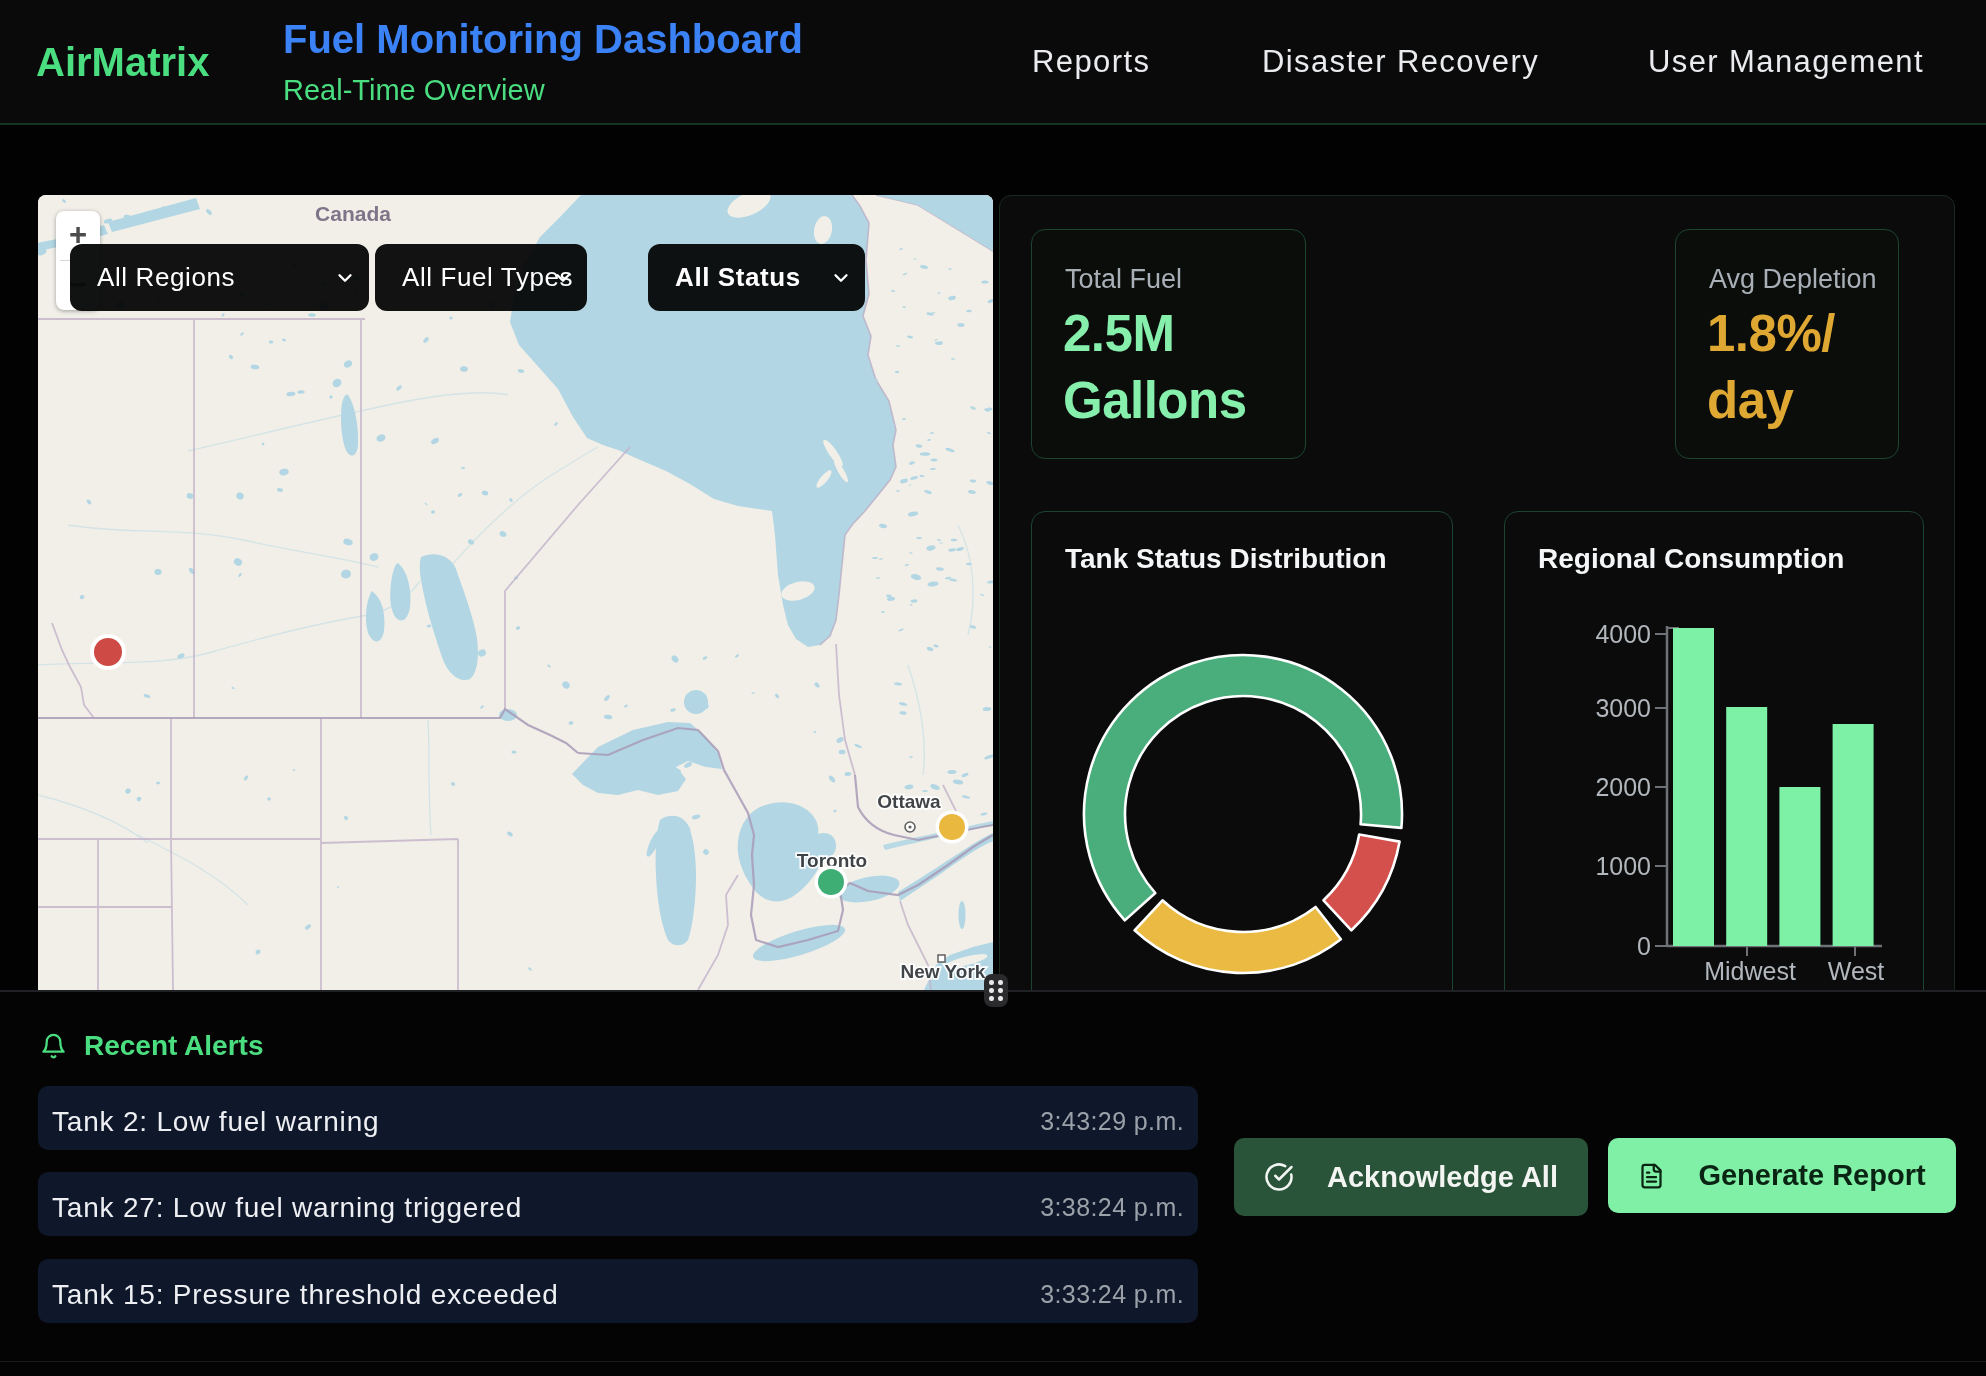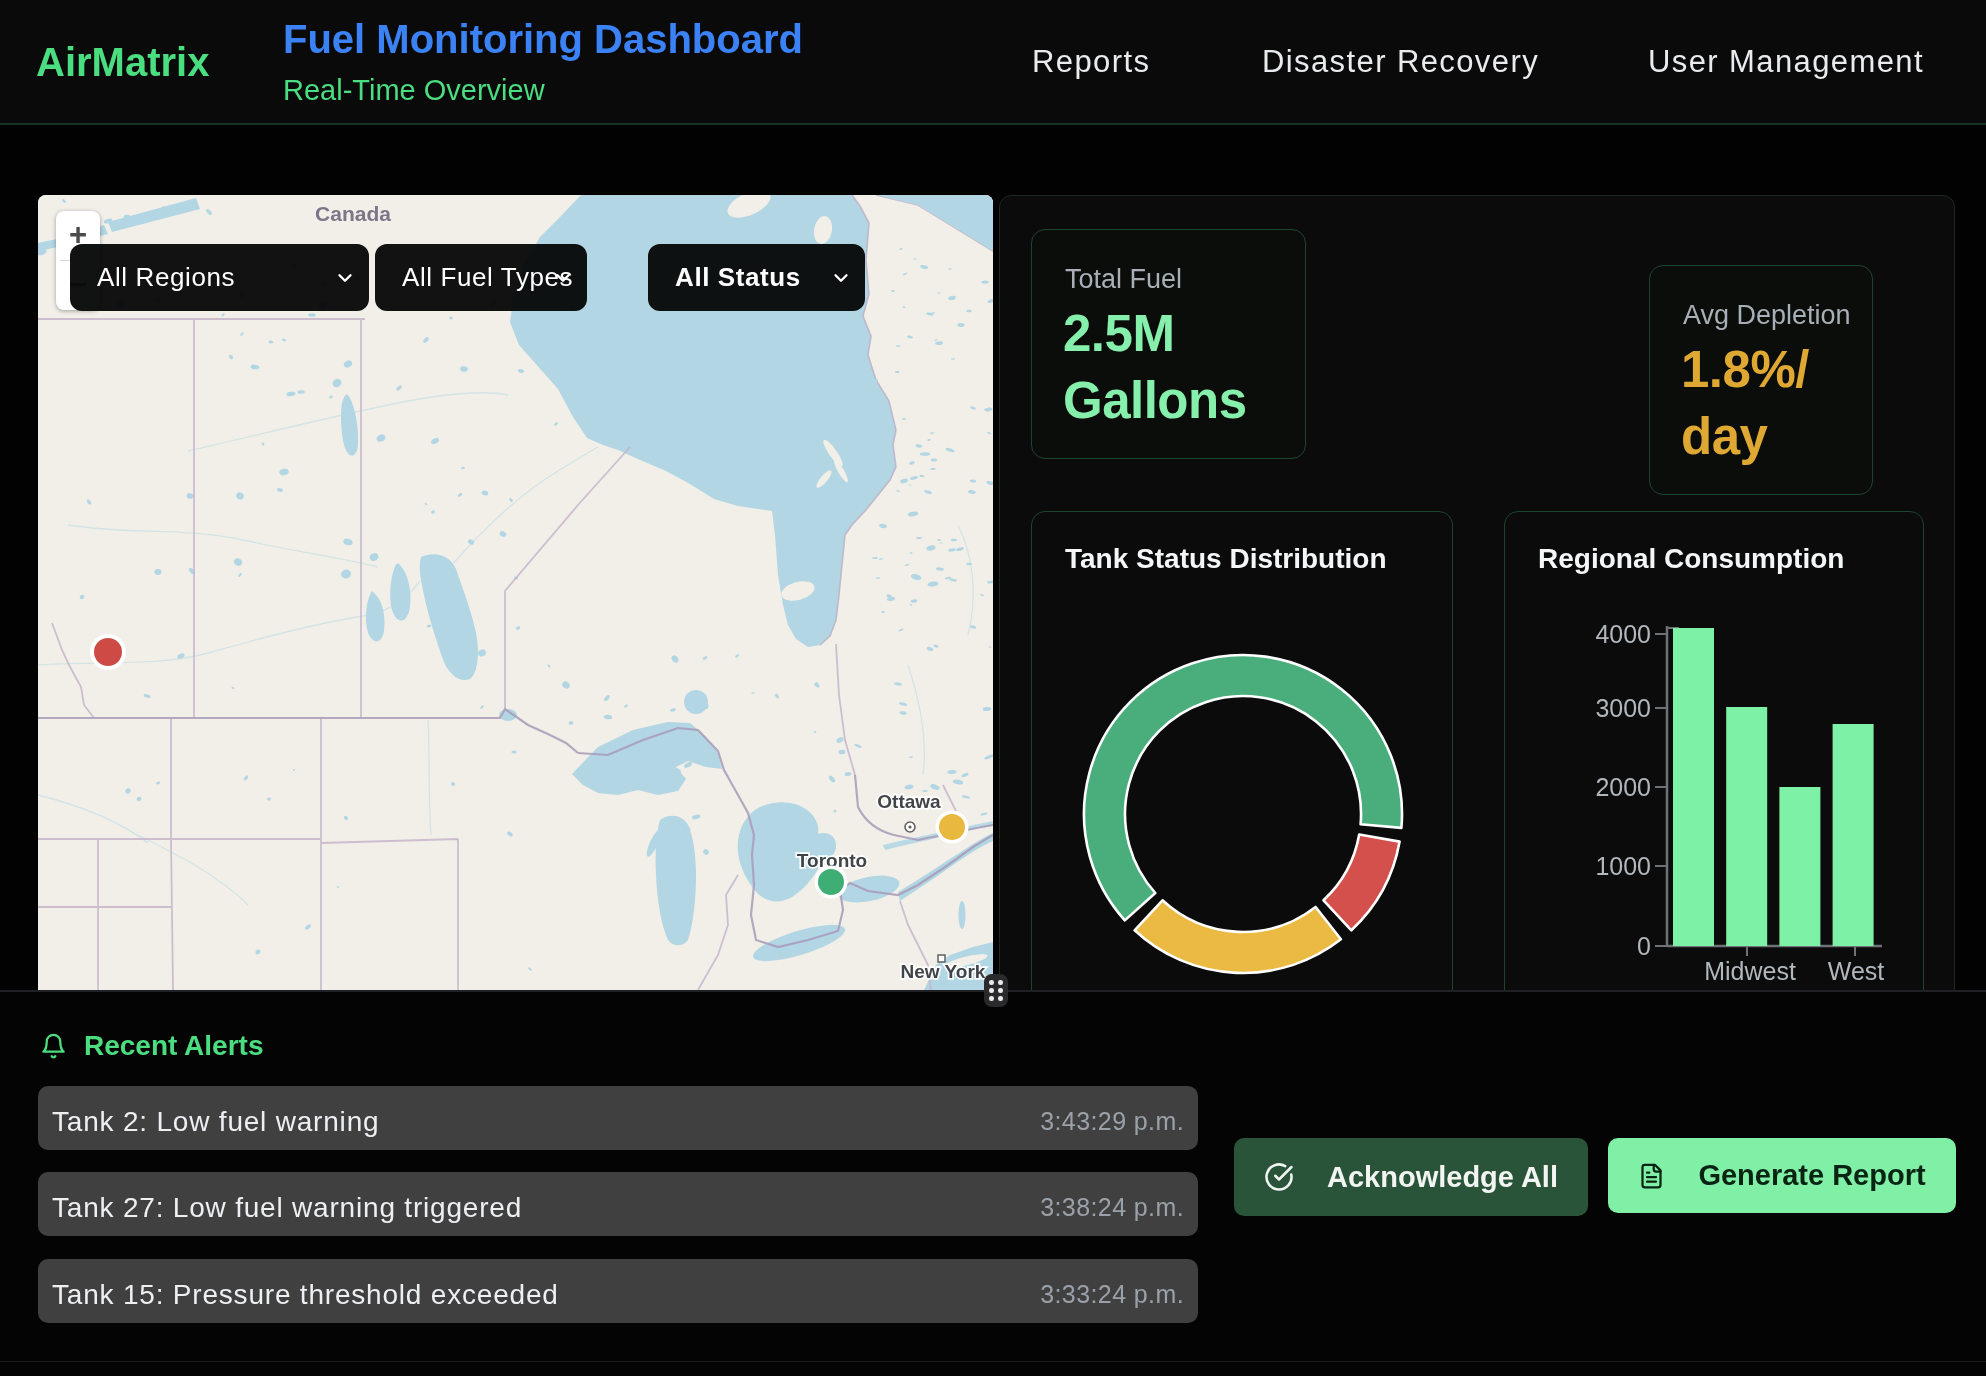--- a/index.html
+++ b/index.html
@@ -17,21 +17,21 @@
 .dd { top:49px; height:67px; background:rgba(7,8,8,0.96); border-radius:12px; color:#fff; font-size:26px; letter-spacing:0.6px; display:flex; align-items:center; }
 .dd .lbl { margin-left:27px; }
 .dd svg { position:absolute; right:13px; top:23px; }
 #rpanel { left:999px; top:195px; width:956px; height:810px; background:#0a0b0a; border:1px solid #1b2a20; border-radius:12px; }
 .scard { top:33px; height:230px; background:#0b0d0b; border:1.5px solid #1c4531; border-radius:14px; }
 .scard .slbl { position:absolute; left:33px; top:34px; font-size:27px; color:#a9afb7; }
 .scard .sval { position:absolute; left:31px; top:70px; font-size:51px; font-weight:bold; line-height:67px; letter-spacing:-0.5px; }
 .ccard { top:315px; height:500px; background:#0a0b0a; border:1.5px solid #1c4531; border-radius:14px; }
 .ctitle { position:absolute; left:33px; top:31px; font-size:28px; font-weight:bold; color:#f4f6f8; }
 #alerts { left:0; top:990px; width:1986px; height:472px; background:#040405; border-top:2px solid #1f2124; }
-.arow { left:38px; width:1160px; height:64px; background:#404040; border-radius:10px; color:#edeff2; font-size:28px; letter-spacing:0.3px; }
+.arow { left:38px; width:1160px; height:64px; background:#0f172a; border-radius:10px; color:#edeff2; font-size:28px; letter-spacing:0.3px; }
 .arow .at { position:absolute; left:14px; top:20px; letter-spacing:0.8px; }
 .arow .tm { position:absolute; right:14px; top:21px; font-size:25px; color:#9aa1a9; letter-spacing:0.4px; }
 .btn { top:146px; height:78px; border-radius:10px; display:flex; align-items:center; justify-content:center; font-weight:bold; }
 #grip { left:984px; top:974px; width:24px; height:33px; background:#2a2a2c; border-radius:8px; z-index:30; }
 #grip .d { position:absolute; width:4.5px; height:4.5px; border-radius:50%; background:#e8e8e8; }
 .bline { left:0; top:1361px; width:1986px; height:1px; background:#17191b; }
 </style></head>
 <body>
 <div id="page">
 <div id="map" class="abs">
@@ -851,21 +851,21 @@
           <path d="M6 9l6 6 6-6"></path>
         </svg>
       </div>
 </div>
 
 <div id="rpanel" class="abs">
   <div class="scard abs" style="left:31px; width:275px;">
     <div class="slbl">Total Fuel</div>
     <div class="sval" style="color:#86efac; width:215px;">2.5M Gallons</div>
   </div>
-  <div class="scard abs" style="left:649px; width:224px;margin-top:36px;">
+  <div class="scard abs" style="left:675px; width:224px;">
     <div class="slbl">Avg Depletion</div>
     <div class="sval" style="color:#dfa832; width:200px;">1.8%/ day</div>
   </div>
   <div class="ccard abs" style="left:31px; width:422px;">
     <div class="ctitle">Tank Status Distribution</div>
     <svg width="422" height="480" viewBox="0 0 422 480" style="position:absolute;left:0;top:0;">
     <path d="M92.8,408.4 A159,159 0 1 1 369.4,315.9 L328.6,312.3 A118,118 0 1 0 123.3,381.0 Z" fill="#49ae7c" stroke="#ffffff" stroke-width="2.6" stroke-linejoin="round"></path>
 <path d="M367.6,329.6 A159,159 0 0 1 319.4,418.3 L291.5,388.3 A118,118 0 0 0 327.2,322.5 Z" fill="#d4504c" stroke="#ffffff" stroke-width="2.6" stroke-linejoin="round"></path>
 <path d="M308.9,427.3 A159,159 0 0 1 102.6,418.3 L130.5,388.3 A118,118 0 0 0 283.6,395.0 Z" fill="#eaba42" stroke="#ffffff" stroke-width="2.6" stroke-linejoin="round"></path>
     </svg>

